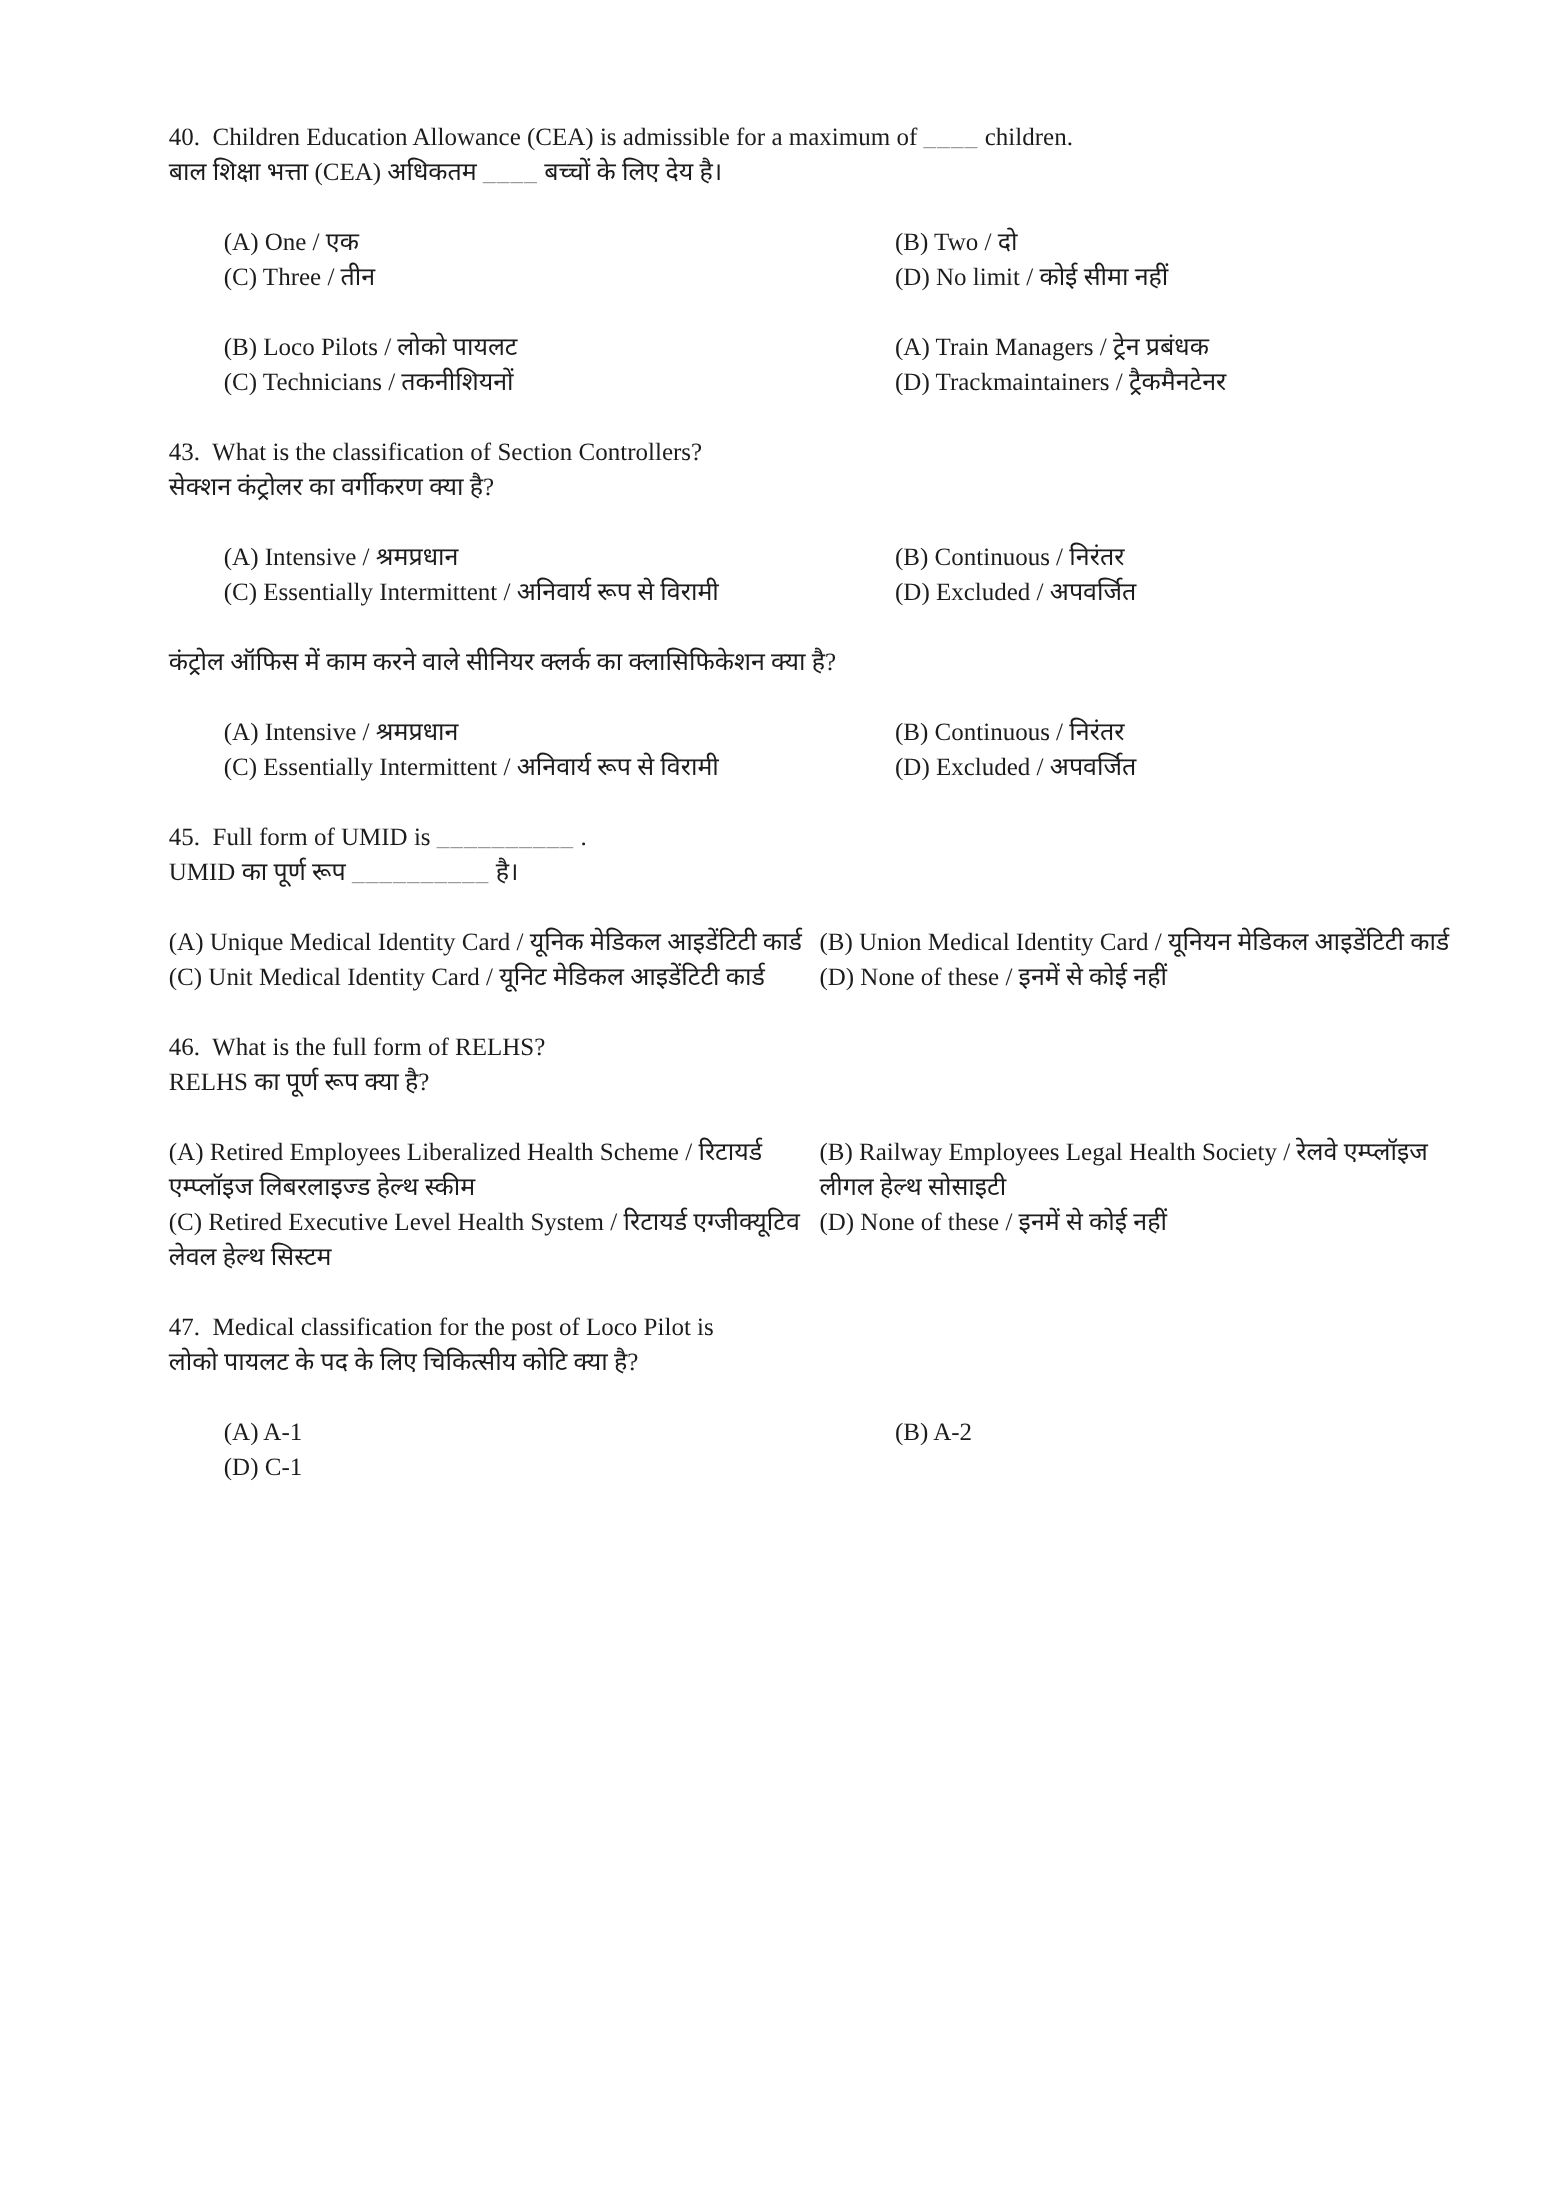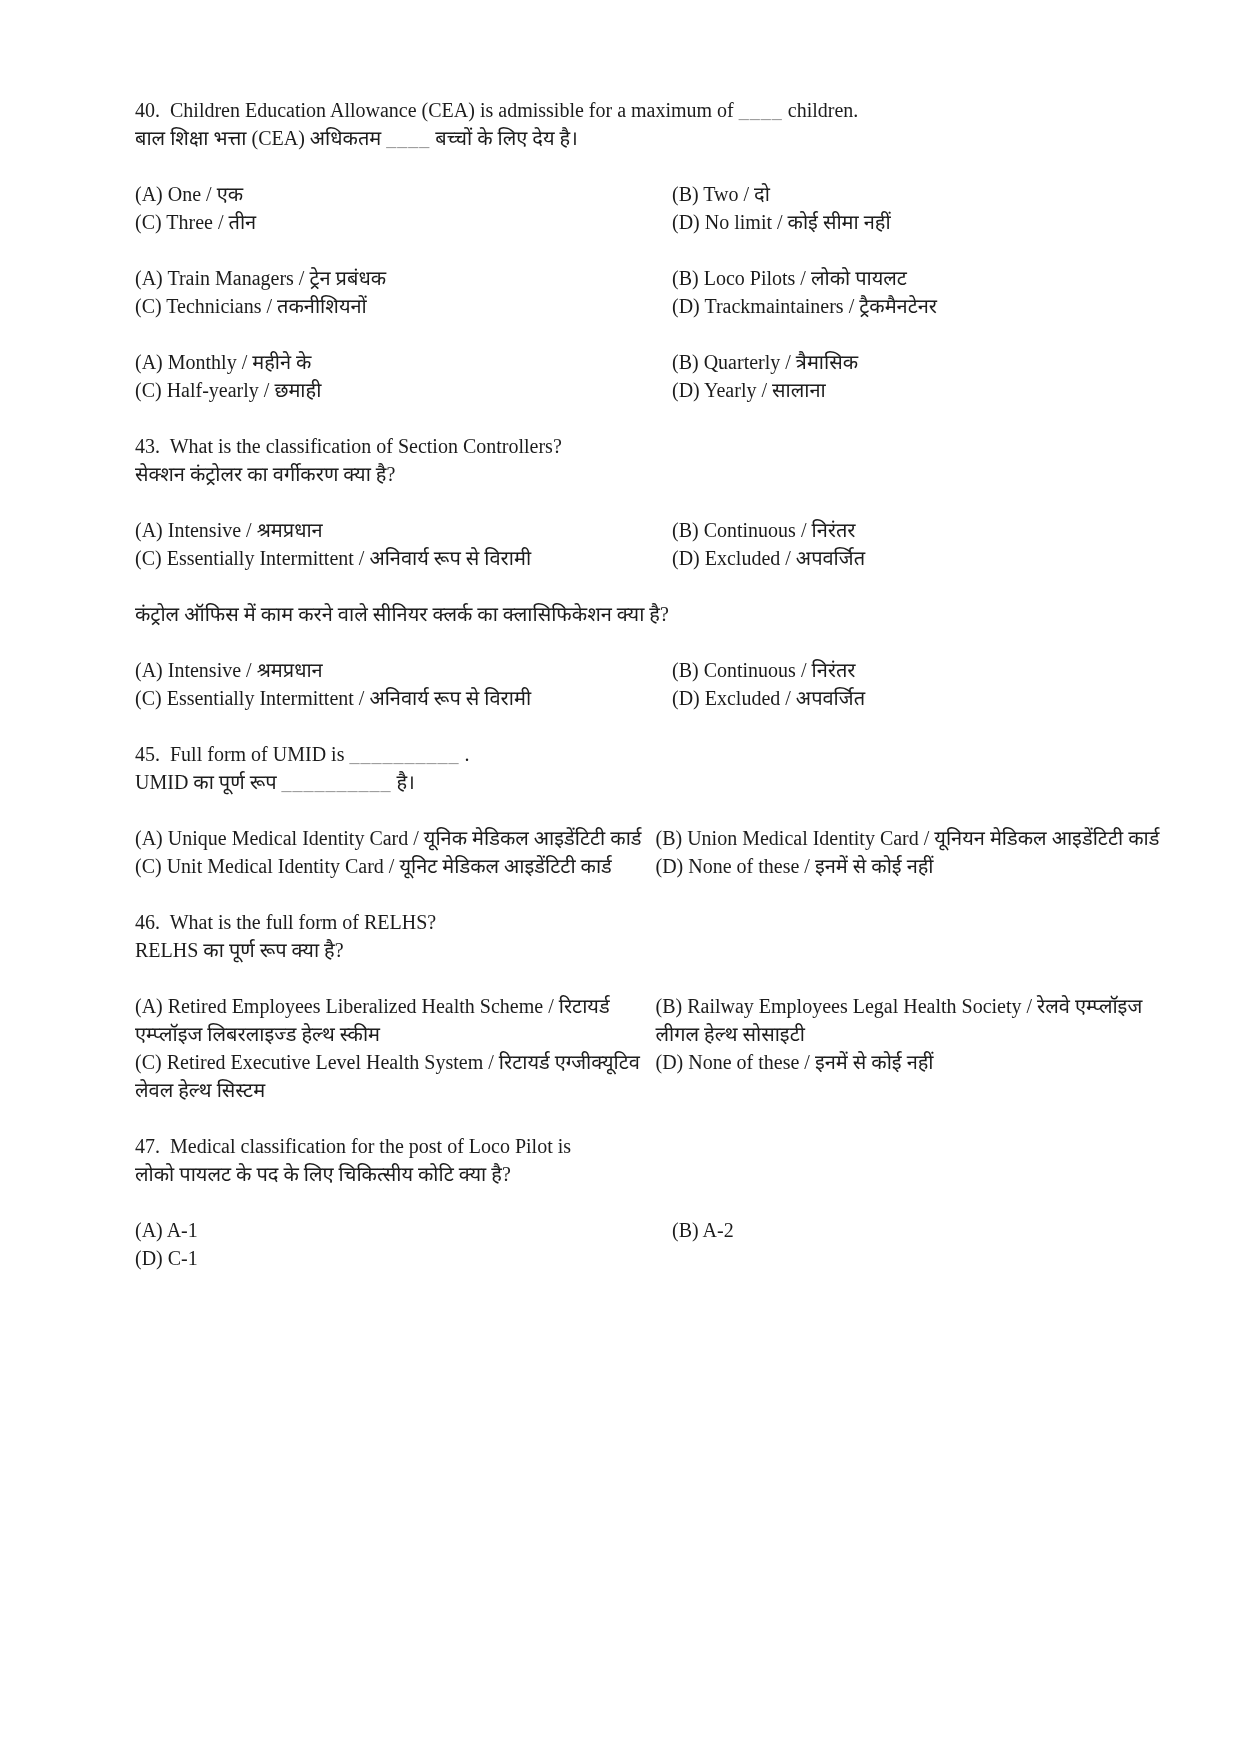--- a/index.html
+++ b/index.html
@@ -32,20 +32,21 @@
   }
   .q-line {
     white-space: pre-wrap;
   }
   .options {
     margin-bottom: 28px;
     display: grid;
   }
   .options.two-col {
     grid-template-columns: 537px 1fr;
+    margin-left: 44px;
   }
   .options.stacked {
     grid-template-columns: 1fr 1fr;
   }
   .option {
     white-space: pre-wrap;
   }
   .blank {
     color: #9a9a9a;
     letter-spacing: 1px;
@@ -74,34 +75,28 @@
     <div class="options two-col">
           <div class="option">(A) One / एक</div>
           <div class="option">(B) Two / दो</div>
           <div class="option">(C) Three / तीन</div>
           <div class="option">(D) No limit / कोई सीमा नहीं</div>
         </div>
   </div>
 
   <div class="question">
     <div class="options two-col">
+          <div class="option">(B) Loco Pilots / लोको पायलट</div>
           <div class="option">(A) Train Managers / ट्रेन प्रबंधक</div>
-          <div class="option">(B) Loco Pilots / लोको पायलट</div>
           <div class="option">(C) Technicians / तकनीशियनों</div>
           <div class="option">(D) Trackmaintainers / ट्रैकमैनटेनर</div>
         </div>
   </div>
 
   <div class="question">
-    <div class="options two-col">
-          <div class="option">(A) Monthly / महीने के</div>
-          <div class="option">(B) Quarterly / त्रैमासिक</div>
-          <div class="option">(C) Half-yearly / छमाही</div>
-          <div class="option">(D) Yearly / सालाना</div>
-        </div>
   </div>
 
   <div class="question">
     <div class="q-text-group">
       <div class="q-line q-en">43.  What is the classification of Section Controllers?</div>
       <div class="q-line q-hi">सेक्शन कंट्रोलर का वर्गीकरण क्या है?</div>
     </div>
     <div class="options two-col">
           <div class="option">(A) Intensive / श्रमप्रधान</div>
           <div class="option">(B) Continuous / निरंतर</div>

